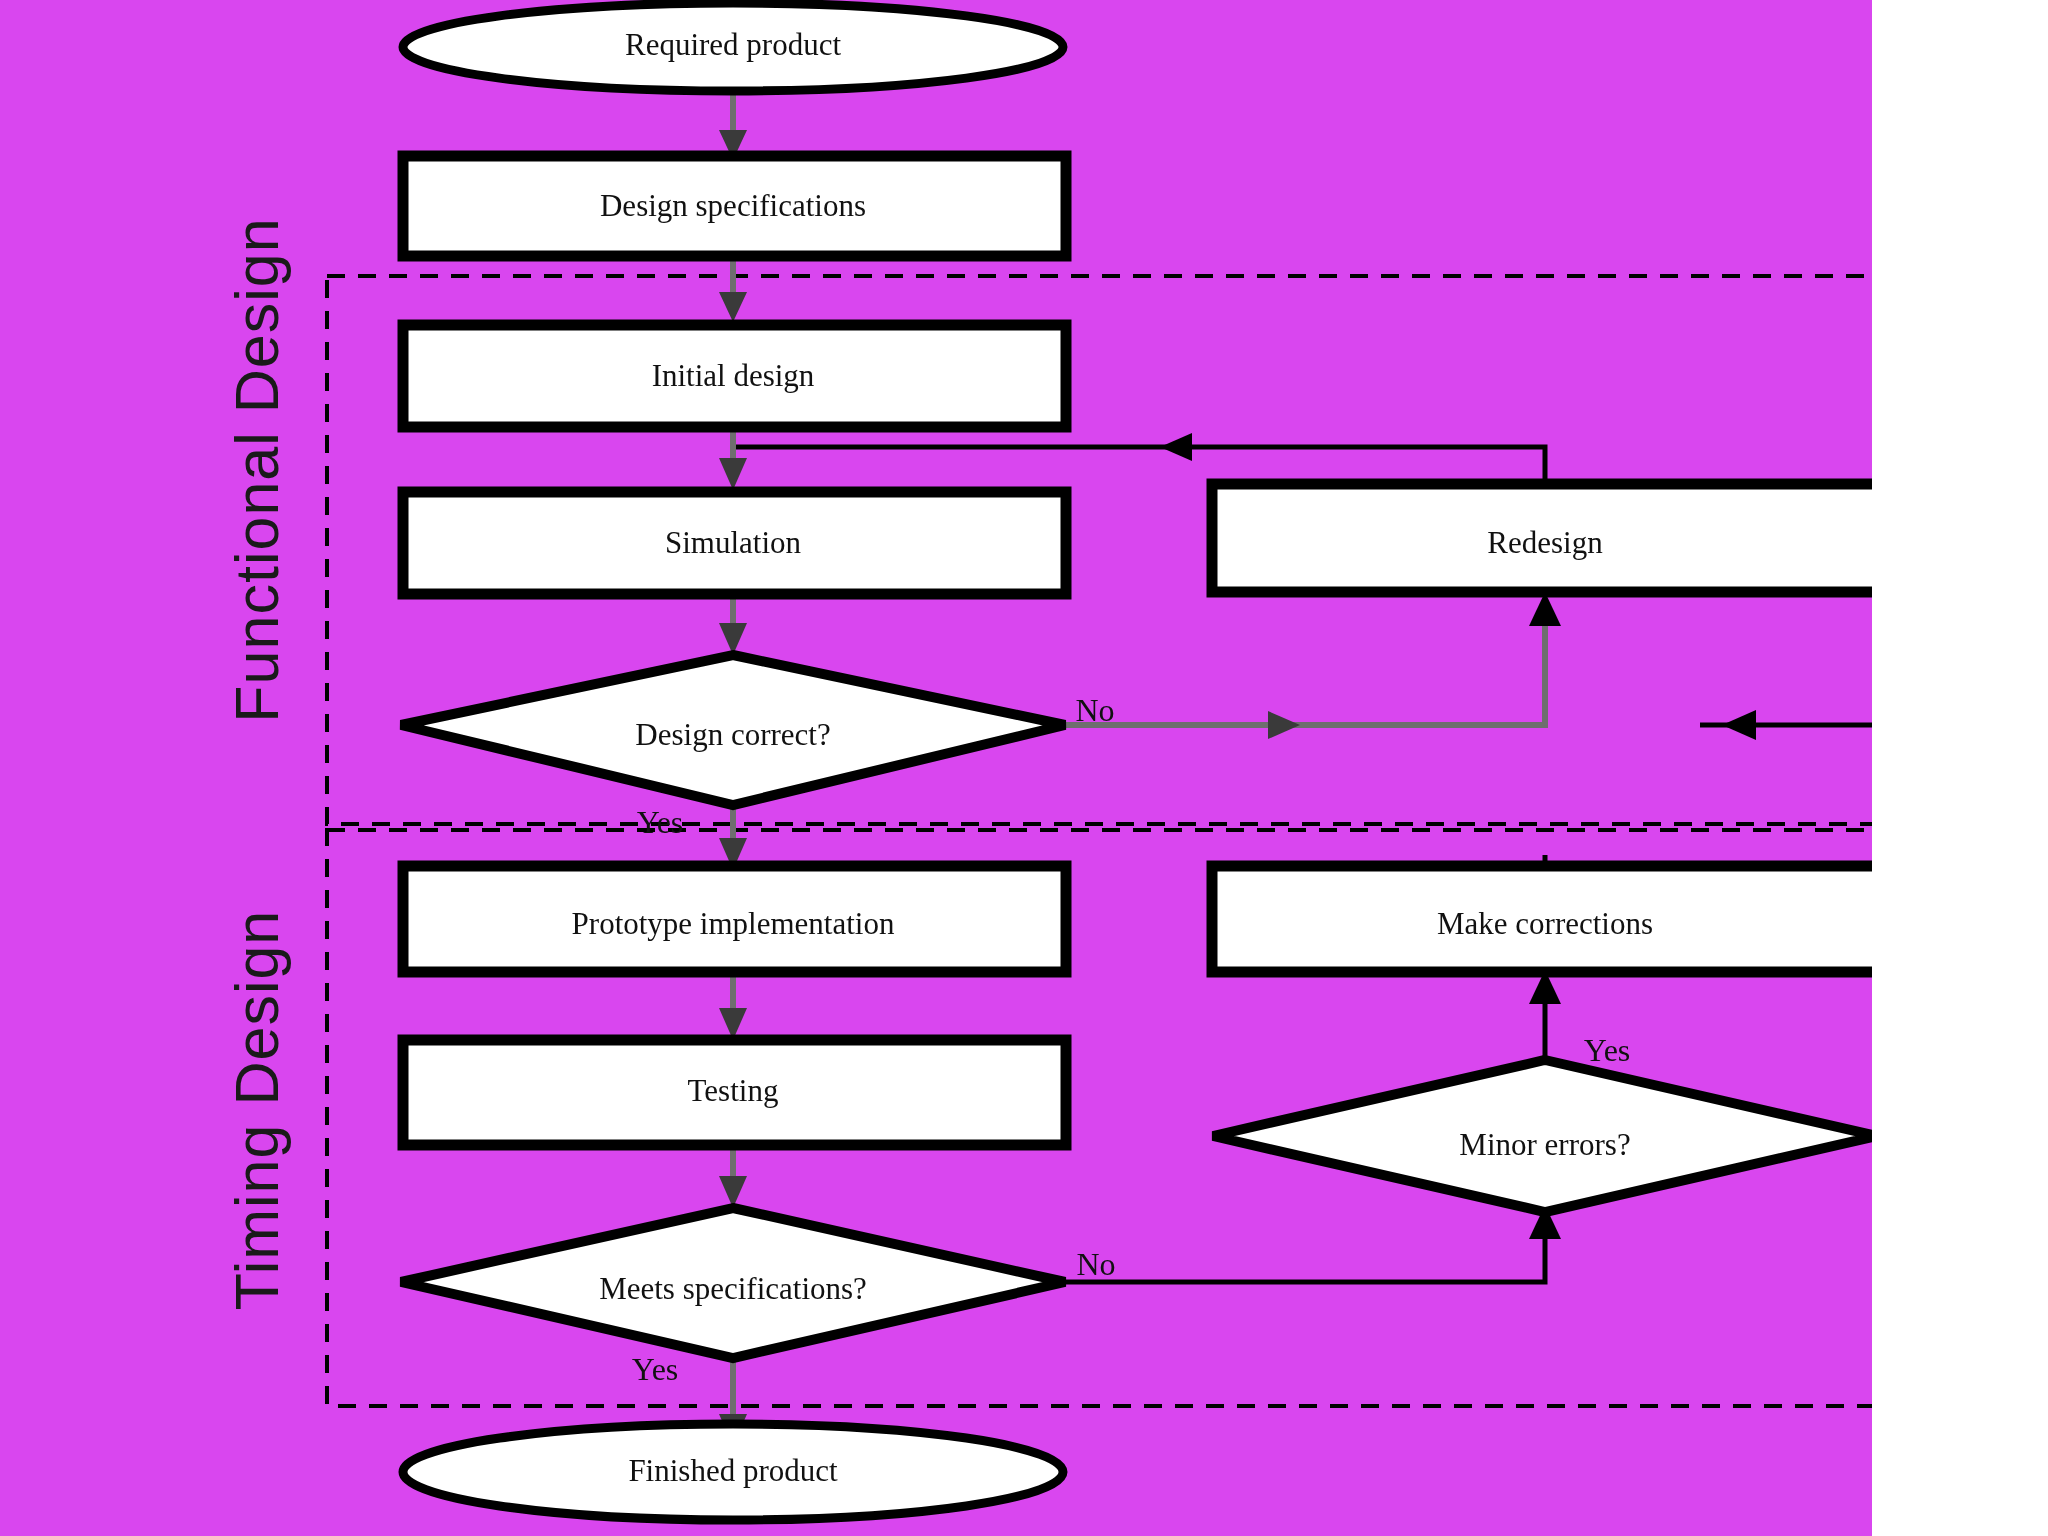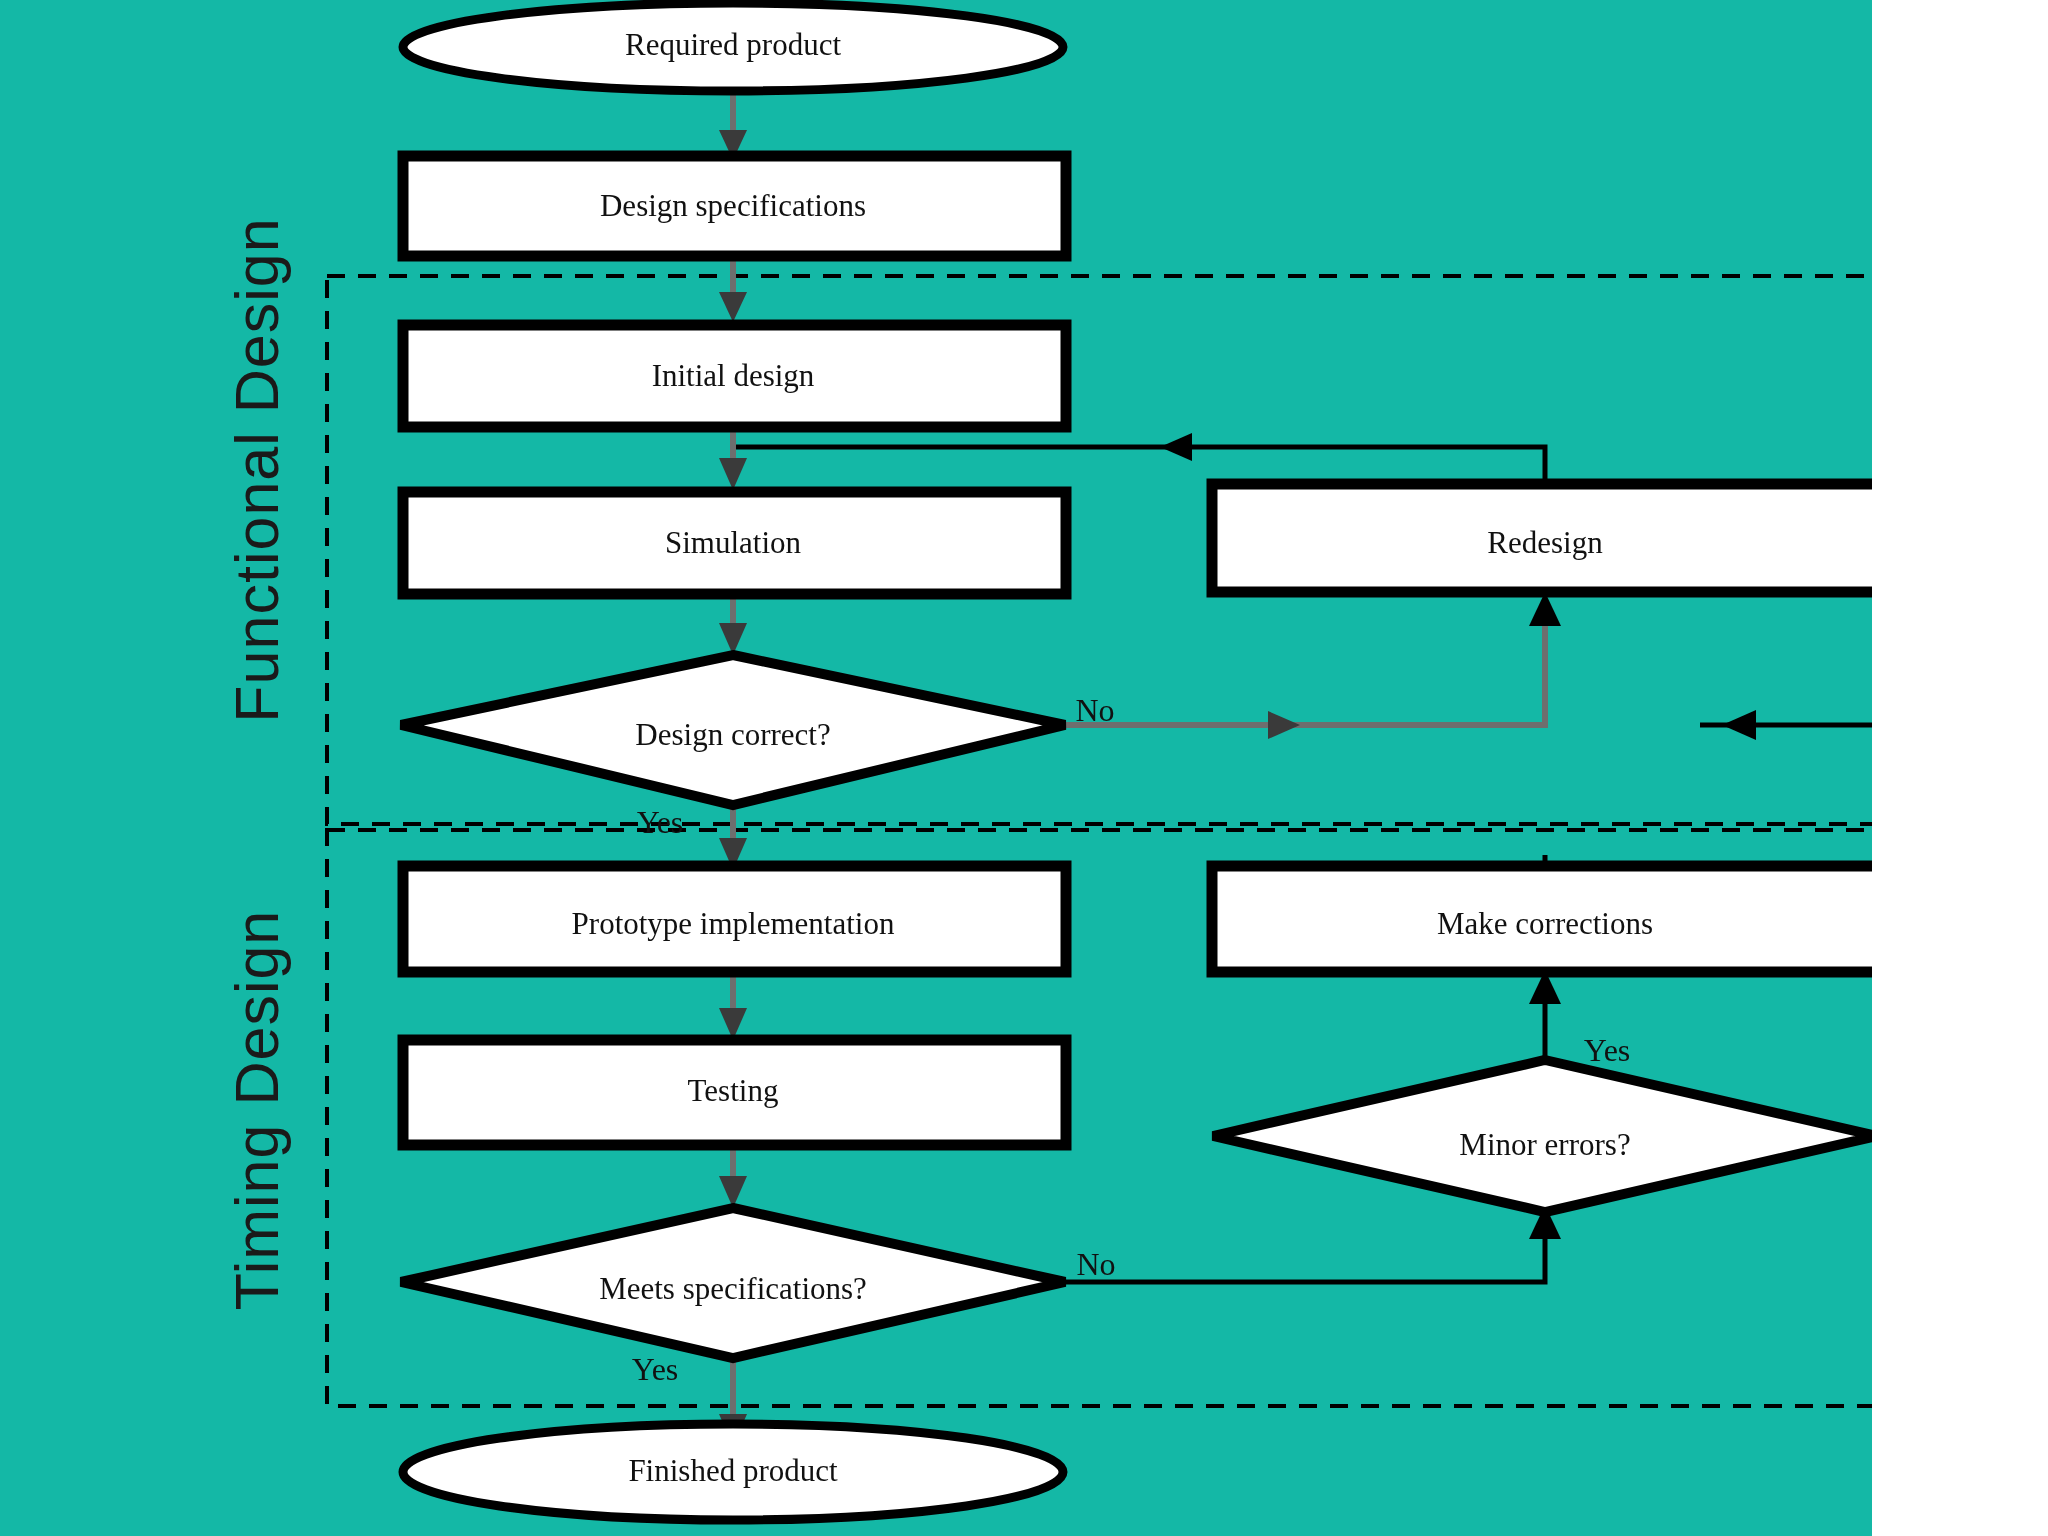--- a/index.html
+++ b/index.html
@@ -8,21 +8,21 @@
     padding: 0;
     background: #ffffff;
   }
   body {
     font-family: "Liberation Serif", "DejaVu Serif", serif;
   }
   #stage {
     position: relative;
     width: 1872px;
     height: 1536px;
-    background: #14b8a6;
+    background: #d946ef;
     overflow: hidden;
   }
   #stage svg.flow {
     position: absolute;
     left: 0;
     top: 0;
     width: 2048px;
     height: 1536px;
   }
   

